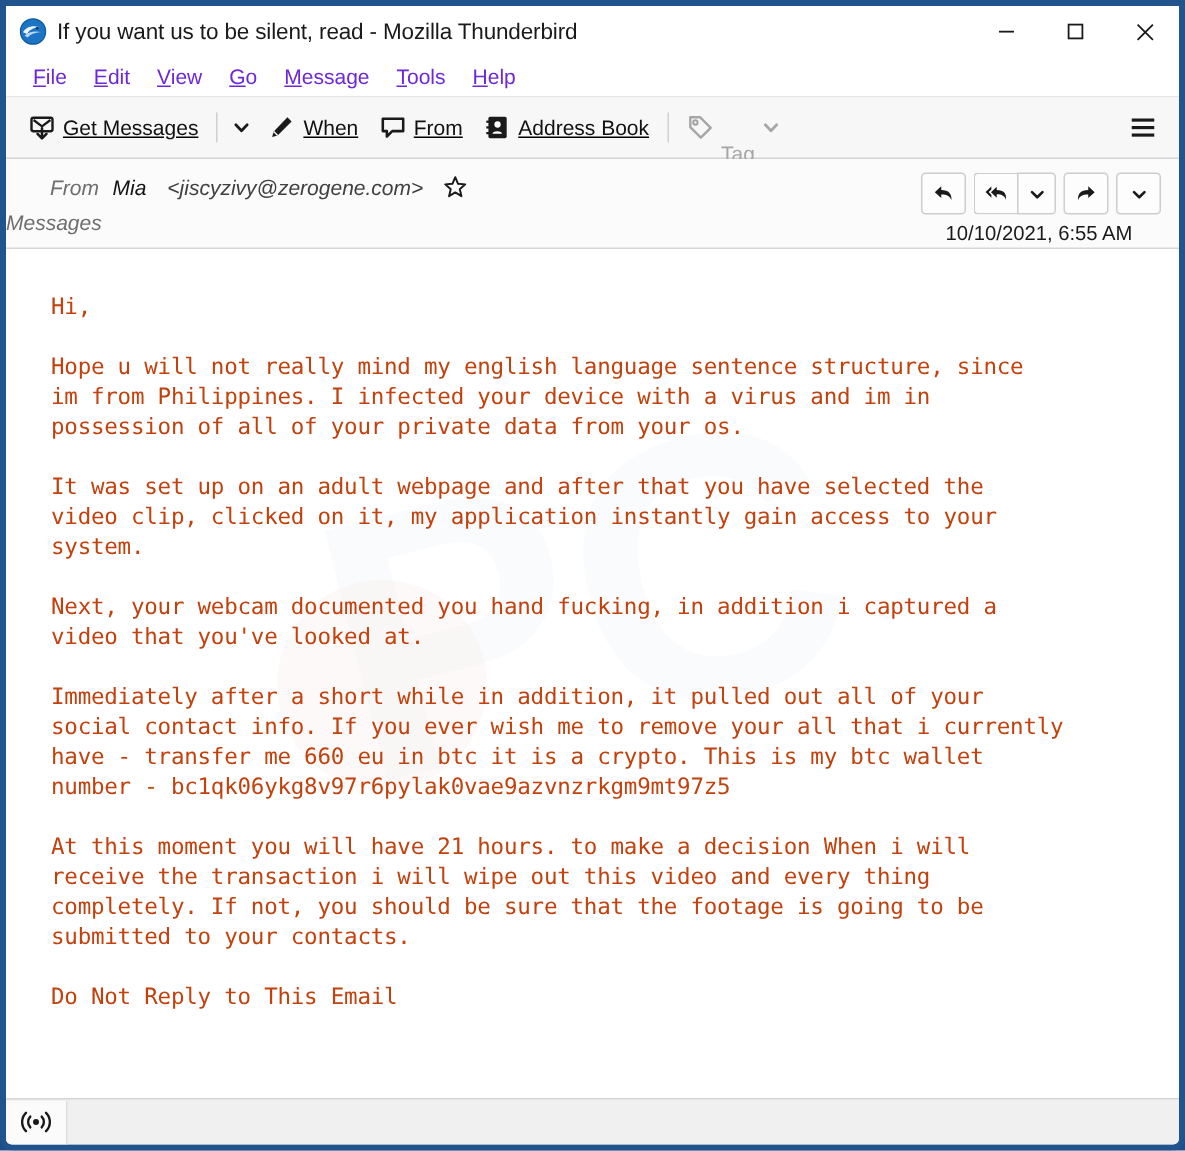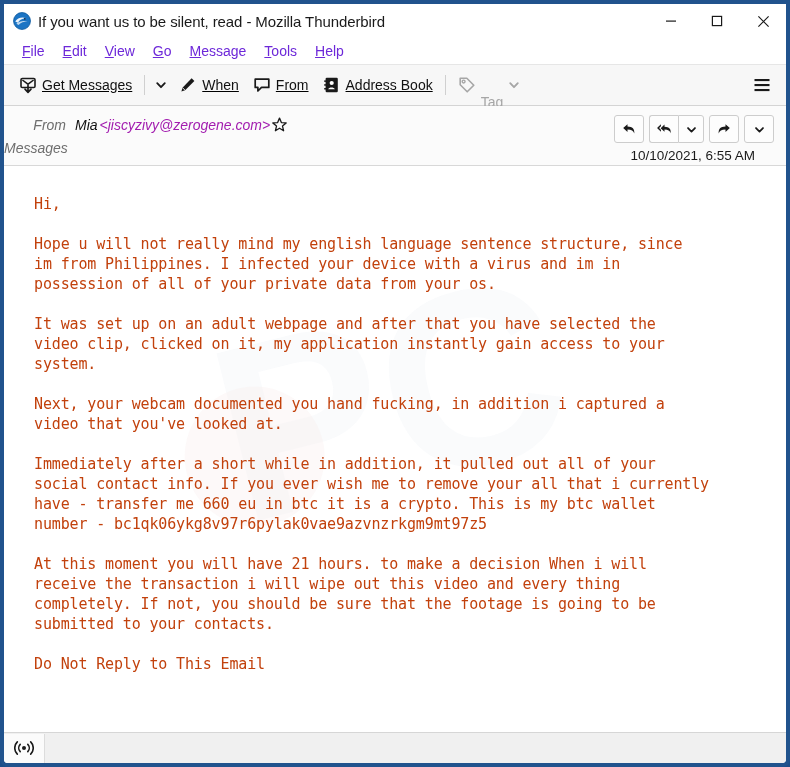--- a/index.html
+++ b/index.html
@@ -160,29 +160,29 @@
     color: #6e6e6e;
     padding-right: 9px;
     flex: 0 0 auto;
     white-space: nowrap;
   }
   .hdr-value {
     font-size: 14px;
     color: #111111;
     display: flex;
     align-items: center;
-    gap: 2px;
+    gap: 14px;
     white-space: nowrap;
   }
   .hdr-value.subject {
     font-weight: bold;
     font-size: 14.5px;
   }
   .sender-name { font-weight: normal; }
-  .sender-addr { color: #a21caf; }
+  .sender-addr { color: #404040; }
   .star-icon { cursor: default; flex: 0 0 auto; }
   #to-redacted {
     width: 118px;
     height: 11px;
     border-radius: 2px;
     background: linear-gradient(90deg,
         #cfcfcf 0%, #c2c2c2 8%, #d8d8d8 14%, #bdbdbd 22%,
         #d2d2d2 30%, #c8c8c8 40%, #dcdcdc 47%, #c0c0c0 56%,
         #d4d4d4 64%, #c6c6c6 73%, #dedede 82%, #bcbcbc 90%, #d6d6d6 100%);
     filter: blur(1.6px);

